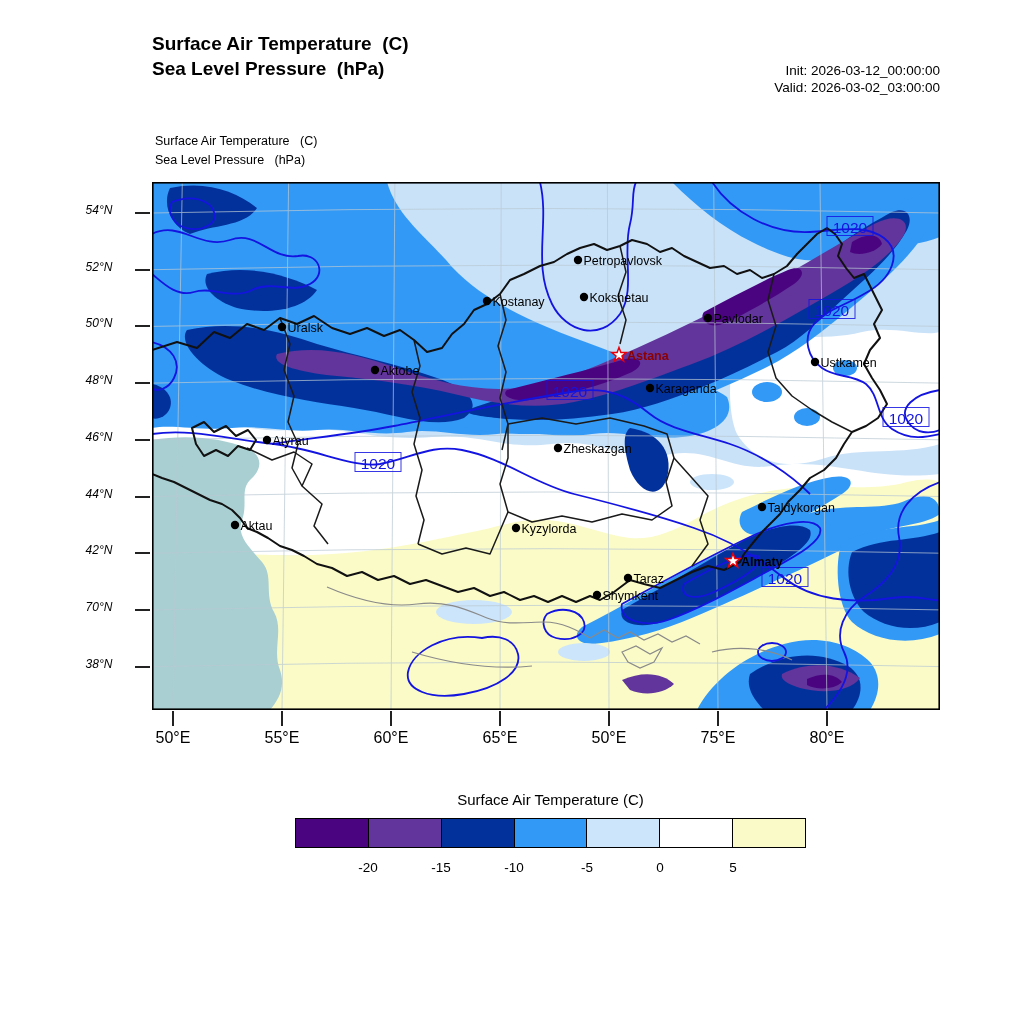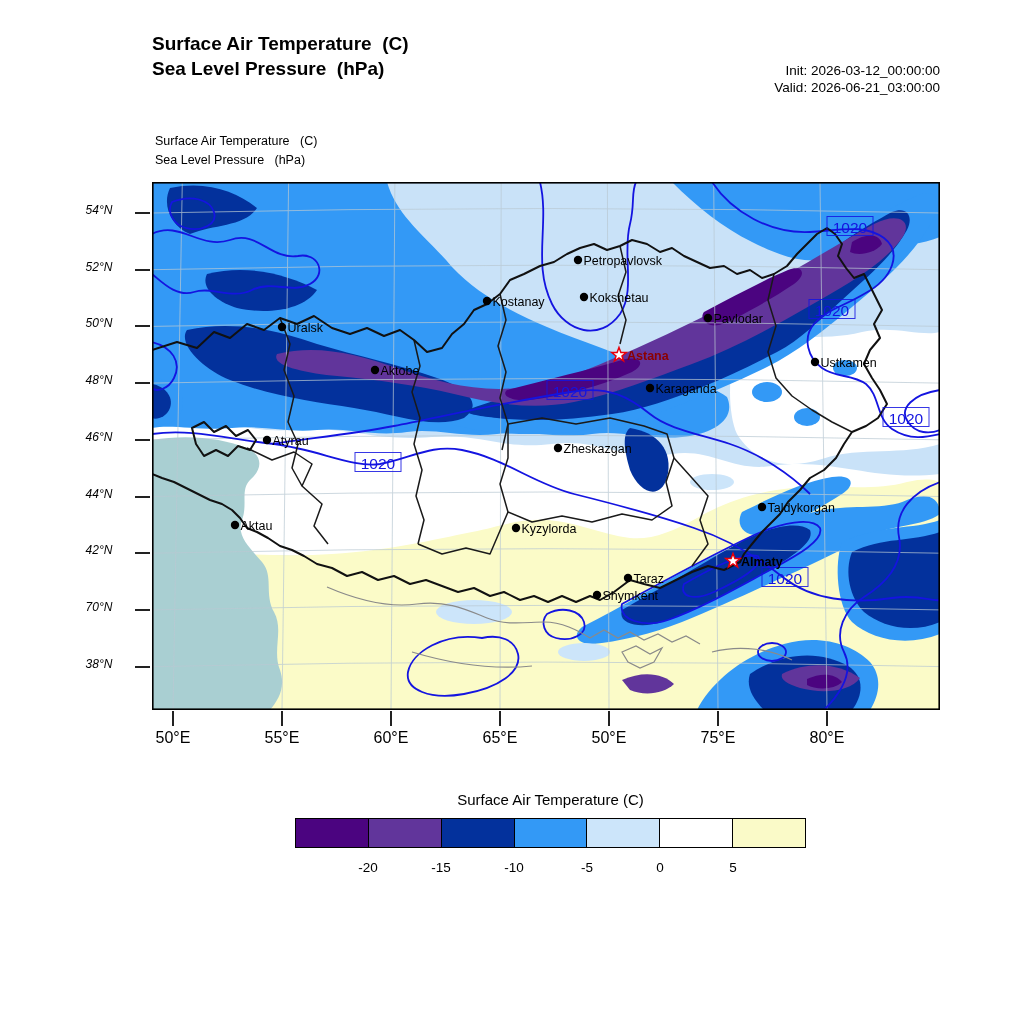--- a/index.html
+++ b/index.html
@@ -22,21 +22,21 @@
   svg text{font-family:"Liberation Sans",sans-serif;}
 </style>
 </head>
 <body>
 
 <div id="page">
 
   <div class="abs hdr-line" style="left:152px;top:31px;">Surface Air Temperature  (C)</div>
   <div class="abs hdr-line" style="left:152px;top:56px;">Sea Level Pressure  (hPa)</div>
   <div class="abs initvalid" style="right:84px;top:62px;margin-left:48px;">Init: 2026-03-12_00:00:00</div>
-  <div class="abs initvalid" style="right:84px;top:79px;">Valid: 2026-06-21_03:00:00</div>
+  <div class="abs initvalid" style="right:84px;top:79px;">Valid: 2026-03-02_03:00:00</div>
 
   <div class="abs sub-line" style="left:155px;top:131px;">Surface Air Temperature   (C)</div>
   <div class="abs sub-line" style="left:155px;top:150px;">Sea Level Pressure   (hPa)</div>
 
   <div id="lat-axis">
       <div class="abs lat-label" style="top: 203px;">54°N</div>
       <div class="abs lat-tick" style="top: 212px;"></div>
       <div class="abs lat-label" style="top: 259.71px;">52°N</div>
       <div class="abs lat-tick" style="top: 268.71px;"></div>
       <div class="abs lat-label" style="top: 316.42px;">50°N</div>

